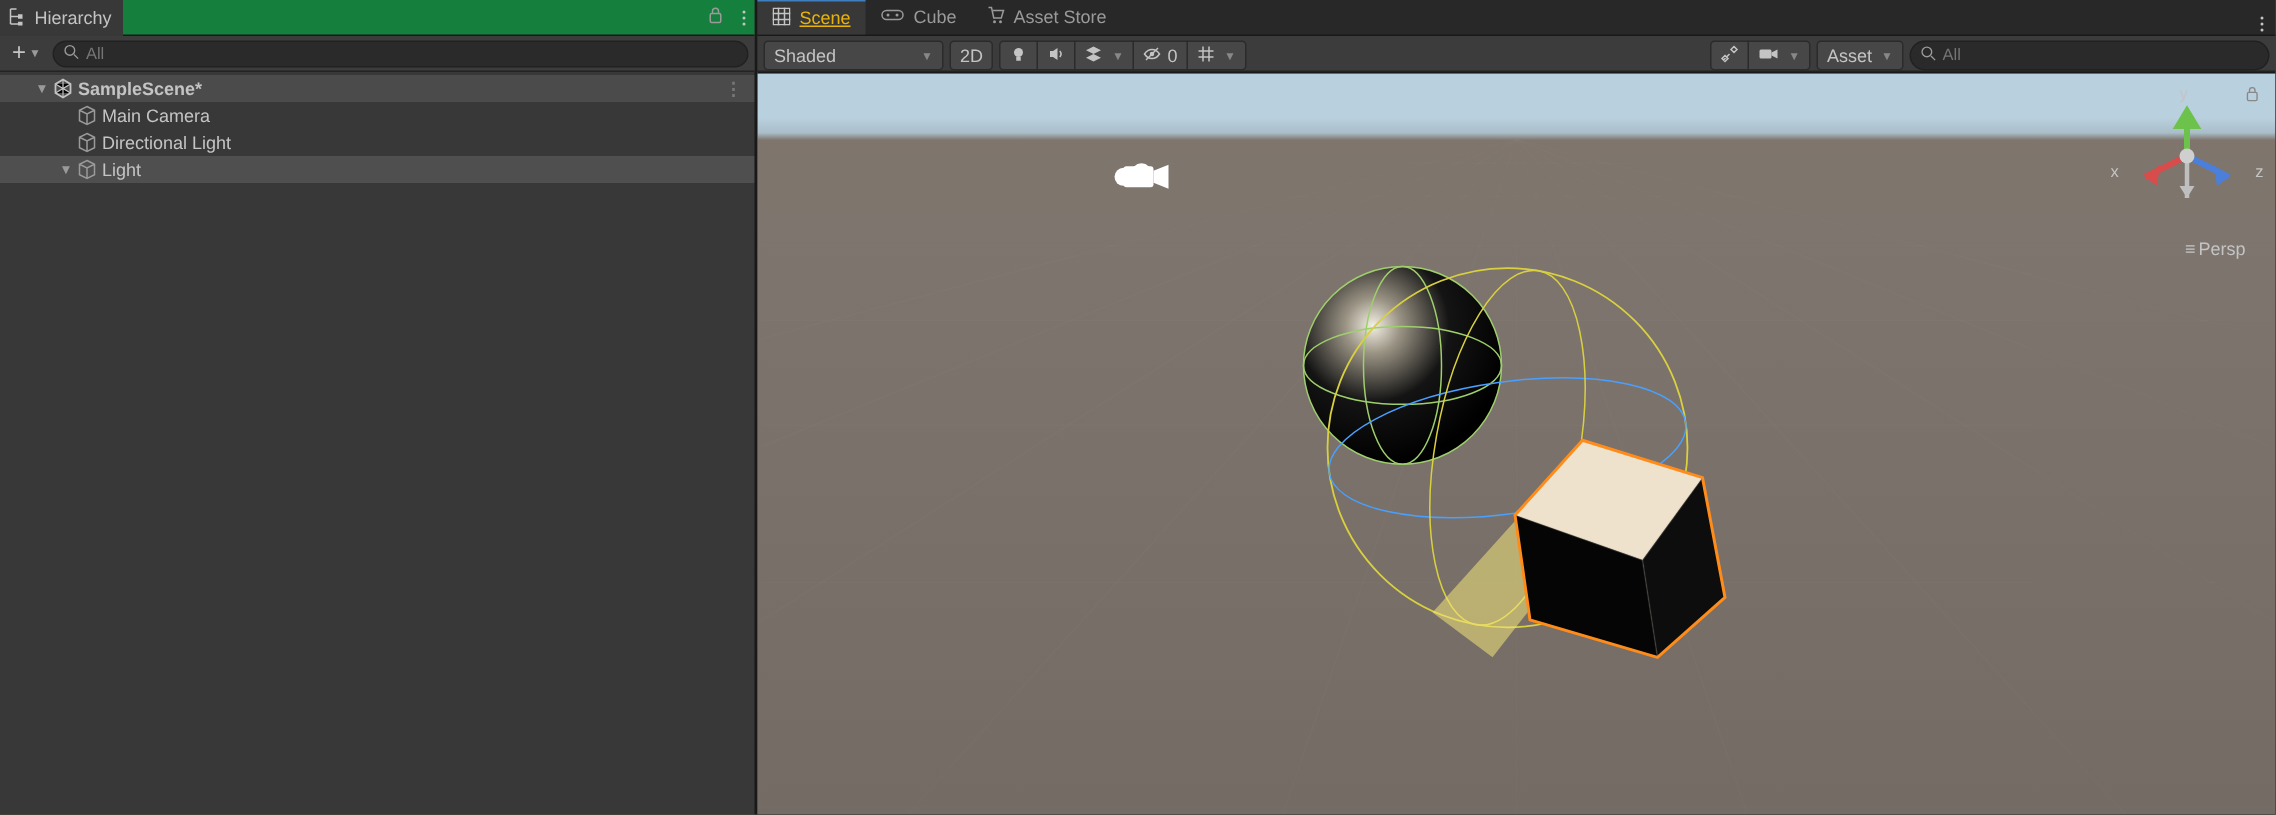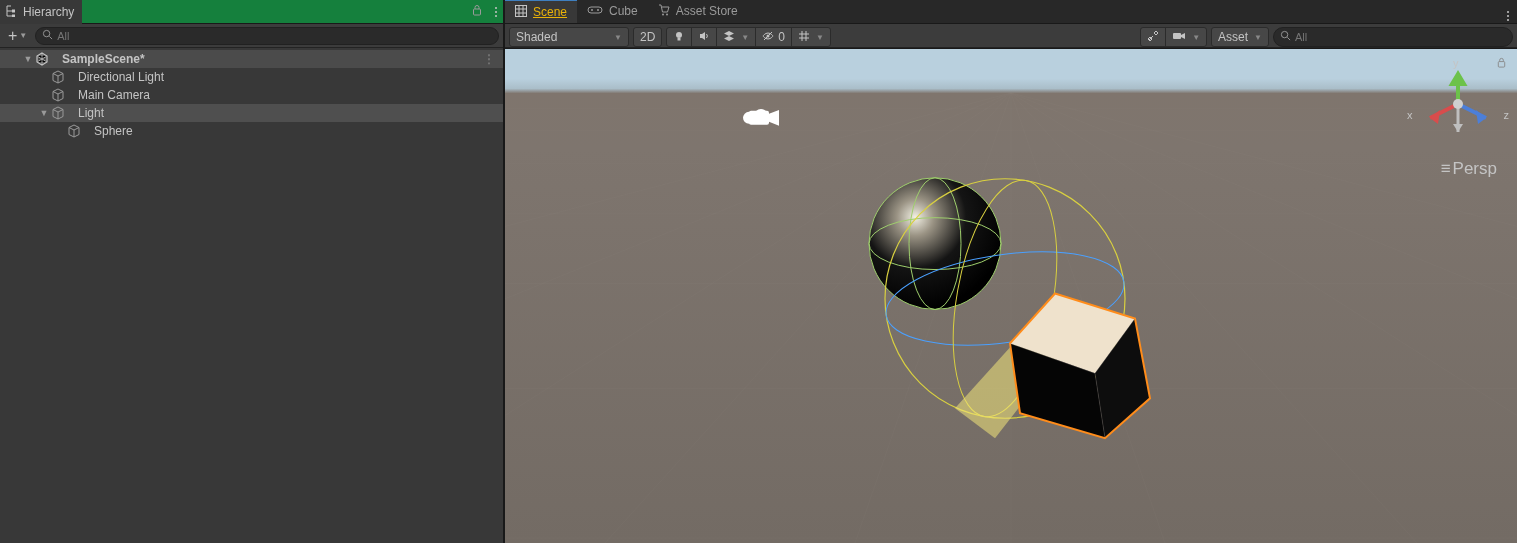--- a/index.html
+++ b/index.html
@@ -22,21 +22,21 @@
   .hierarchy .search { flex: 1; height: 18px; background: #2a2a2a; border: 1px solid #212121; border-radius: 10px; display: flex; align-items: center; padding: 0 6px; gap: 4px; }
   .hierarchy .search input { flex: 1; background: transparent; border: none; outline: none; color: #c4c4c4; font-size: 11px; }
 
   .hierarchy .tree { flex: 1; overflow: auto; padding-top: 2px; }
   .tree-row { height: 18px; display: flex; align-items: center; padding-left: 4px; cursor: pointer; }
   .tree-row.scene { background: #4b4b4b; font-weight: 600; }
   .tree-row.selected { background: #4f4f4f; }
   .tree-indent { display: inline-block; }
   .tree-toggle { width: 12px; text-align: center; color: #9a9a9a; font-size: 9px; }
   .tree-icon { width: 16px; height: 16px; display: flex; align-items: center; justify-content: center; color: #9a9a9a; }
-  .tree-label { padding-left: 2px; margin-left: 10px; }
+  .tree-label { padding-left: 2px; }
   .tree-row .row-kebab { margin-left: auto; margin-right: 8px; color:#777; visibility:hidden; }
   .tree-row.scene .row-kebab { visibility:visible; }
 
   
   .scene-pane { flex: 1; height: 100%; display: flex; flex-direction: column; background: #282828; }
 
   .scene-tabs { height: 24px; background: #282828; display: flex; align-items: flex-end; border-bottom: 1px solid #191919; }
   .scene-tabs .tab { height: 24px; display: flex; align-items: center; gap: 6px; padding: 0 10px; color: #9a9a9a; cursor: pointer; }
   .scene-tabs .tab.active { background: #383838; color: #eab308; border-top: 2px solid #3f7fbf; height: 24px; text-decoration: underline; }
   .scene-tabs .spacer { flex: 1; }
@@ -55,21 +55,21 @@
 
   
   .vp-bg { position:absolute; inset:0;
     background: linear-gradient(to bottom,
       #b9d0de 0%, #b9d0de 6%, #aabec9 8%,
       #7f756d 9%, #7e756e 20%, #736b64 100%);
   }
 
   .axis-gizmo { position:absolute; top:10px; right:14px; width:90px; height:90px; }
   .axis-label { position:absolute; font-size:11px; color:#c4c4c4; }
-  .persp { position:absolute; top:110px; right:20px; color:#c4c4c4; font-size:17px; }
+  .persp { position:absolute; top:110px; right:20px; color:#c4c4c4; font-size:12px; }
 
   
   .grid line { stroke:#a49c96; stroke-width:1; opacity:0.25; }
 
   .lock-ic { font-size:12px; color:#777; }
 
 </style>
 </head>
 <body>
 
@@ -131,51 +131,41 @@
           <span class="row-kebab">⋮</span>
         </div>
         <div class="tree-row">
           <span class="tree-indent" style="width: 34px;"></span>
           <span class="tree-toggle"></span>
           <span class="tree-icon">
             <svg width="14" height="14" viewBox="0 0 14 14">
               <path d="M7 1l5 2.5v7L7 13 2 10.5v-7z M2 3.5L7 6l5-2.5 M7 6v7" fill="none" stroke="#9a9a9a" stroke-width="1"></path>
             </svg>
           </span>
-          <span class="tree-label">Directional Light</span>
+          <span class="tree-label">Main Camera</span>
         </div>
         <div class="tree-row">
           <span class="tree-indent" style="width: 34px;"></span>
           <span class="tree-toggle"></span>
           <span class="tree-icon">
             <svg width="14" height="14" viewBox="0 0 14 14">
               <path d="M7 1l5 2.5v7L7 13 2 10.5v-7z M2 3.5L7 6l5-2.5 M7 6v7" fill="none" stroke="#9a9a9a" stroke-width="1"></path>
             </svg>
           </span>
-          <span class="tree-label">Main Camera</span>
+          <span class="tree-label">Directional Light</span>
         </div>
         <div class="tree-row selected">
           <span class="tree-indent" style="width: 34px;"></span>
           <span class="tree-toggle">▼</span>
           <span class="tree-icon">
             <svg width="14" height="14" viewBox="0 0 14 14">
               <path d="M7 1l5 2.5v7L7 13 2 10.5v-7z M2 3.5L7 6l5-2.5 M7 6v7" fill="none" stroke="#9a9a9a" stroke-width="1"></path>
             </svg>
           </span>
           <span class="tree-label">Light</span>
-        </div>
-        <div class="tree-row">
-          <span class="tree-indent" style="width: 50px;"></span>
-          <span class="tree-toggle"></span>
-          <span class="tree-icon">
-            <svg width="14" height="14" viewBox="0 0 14 14">
-              <path d="M7 1l5 2.5v7L7 13 2 10.5v-7z M2 3.5L7 6l5-2.5 M7 6v7" fill="none" stroke="#9a9a9a" stroke-width="1"></path>
-            </svg>
-          </span>
-          <span class="tree-label">Sphere</span>
         </div>
       </div>
   </div>
 
   <div class="scene-pane">
     <div class="scene-tabs" id="scene-tabs">
 
       <div class="tab active">
           <span><svg width="12" height="12" viewBox="0 0 12 12">
               <rect x="0.5" y="0.5" width="11" height="11" fill="none" stroke="#c4c4c4"></rect>

